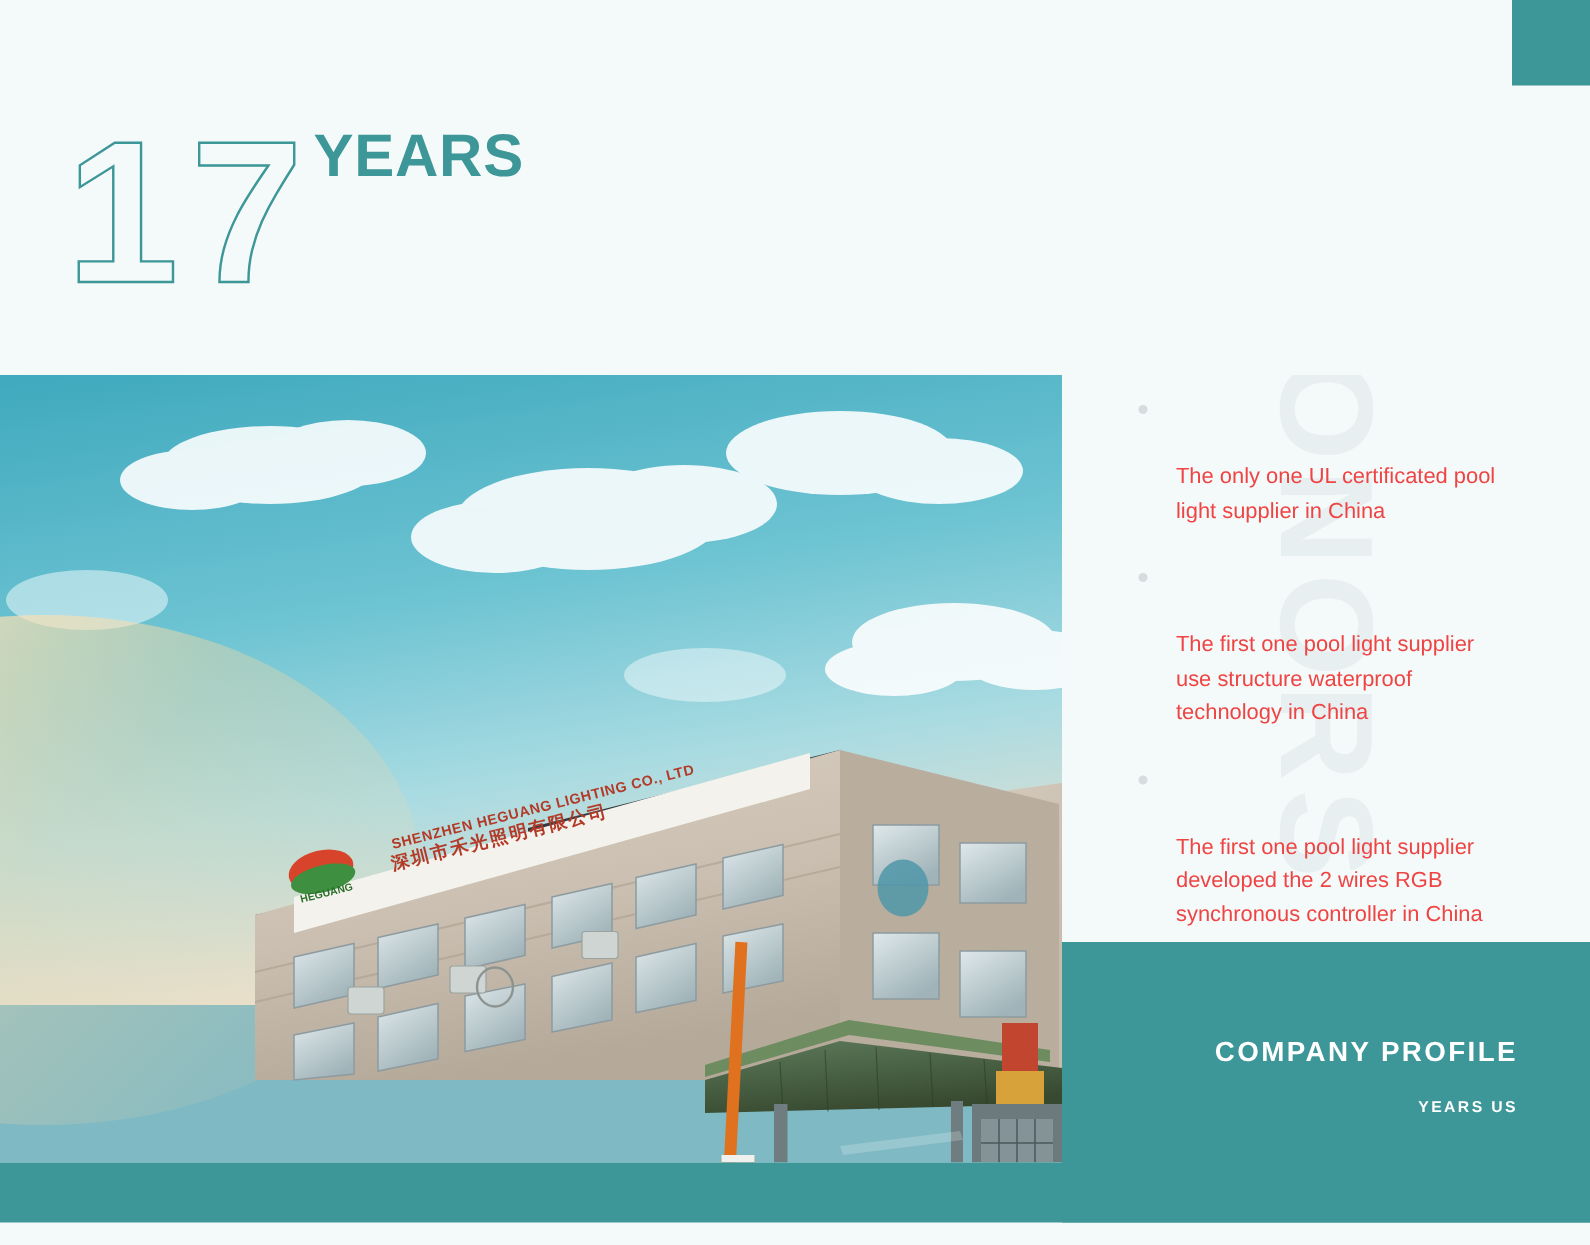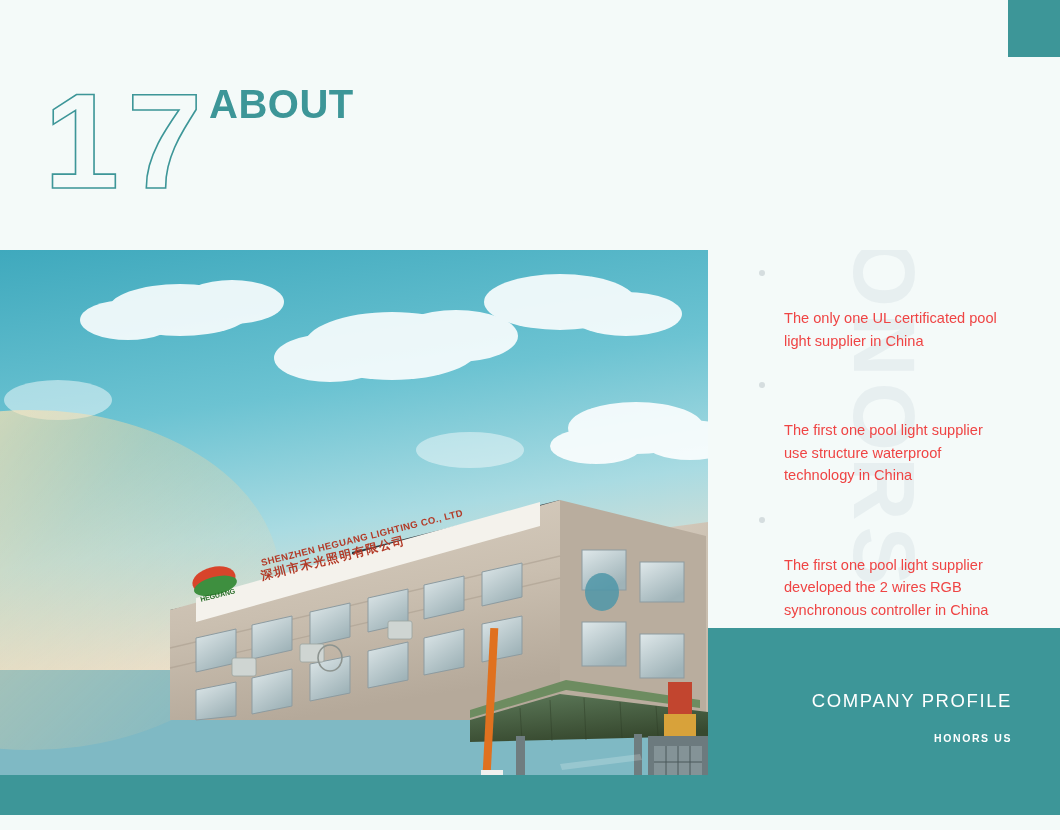--- a/index.html
+++ b/index.html
@@ -152,21 +152,21 @@
     overflow: hidden;
   }
 
   .profile-title {
     position: absolute;
     right: 48px;
     top: 62px;
     font-size: 18.5px;
     color: #ffffff;
     letter-spacing: 1.6px;
-    font-weight: 400;
+    font-weight: 700;
     white-space: nowrap;
     margin-left: 35px;
   }
 
   .profile-sub {
     position: absolute;
     right: 48px;
     top: 104px;
     font-size: 10.5px;
     color: #ffffff;
@@ -192,21 +192,21 @@
 
 <div class="header">
 
   <div class="big-number">
     <svg viewBox="0 0 160 128" preserveAspectRatio="xMinYMin meet" aria-hidden="true">
       <text x="0" y="110">17</text>
     </svg>
   </div>
 
   <div class="header-text">
-    <div class="years-title">ABOUT</div>
+    <div class="years-title">YEARS</div>
   </div>
 
 </div>
 
 <div class="photo">
   <svg viewBox="0 0 708 525" preserveAspectRatio="xMidYMid slice" aria-hidden="true">
     <defs>
       <linearGradient id="sky" x1="0" y1="0" x2="0.25" y2="1">
         <stop offset="0%" stop-color="#3fa9bd"></stop>
         <stop offset="42%" stop-color="#6cc3d2"></stop>
@@ -484,16 +484,16 @@
 developed the 2 wires RGB
 synchronous controller in China</span>
     </li>
 
   </ul>
 
 </div>
 
 <div class="profile-panel">
   <div class="profile-title">COMPANY PROFILE</div>
-  <div class="profile-sub">HONORS US</div>
+  <div class="profile-sub">YEARS US</div>
 </div>
 
 <div class="bottom-bar"></div>
 
 </body></html>

